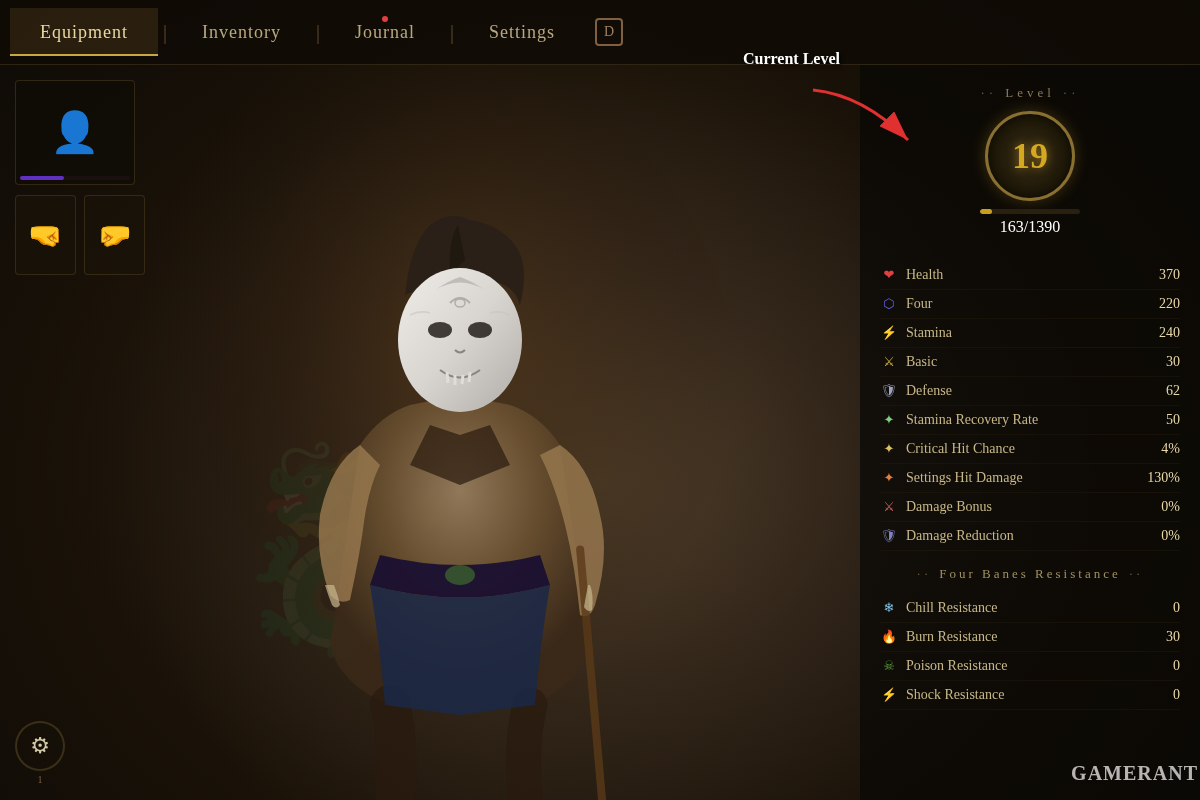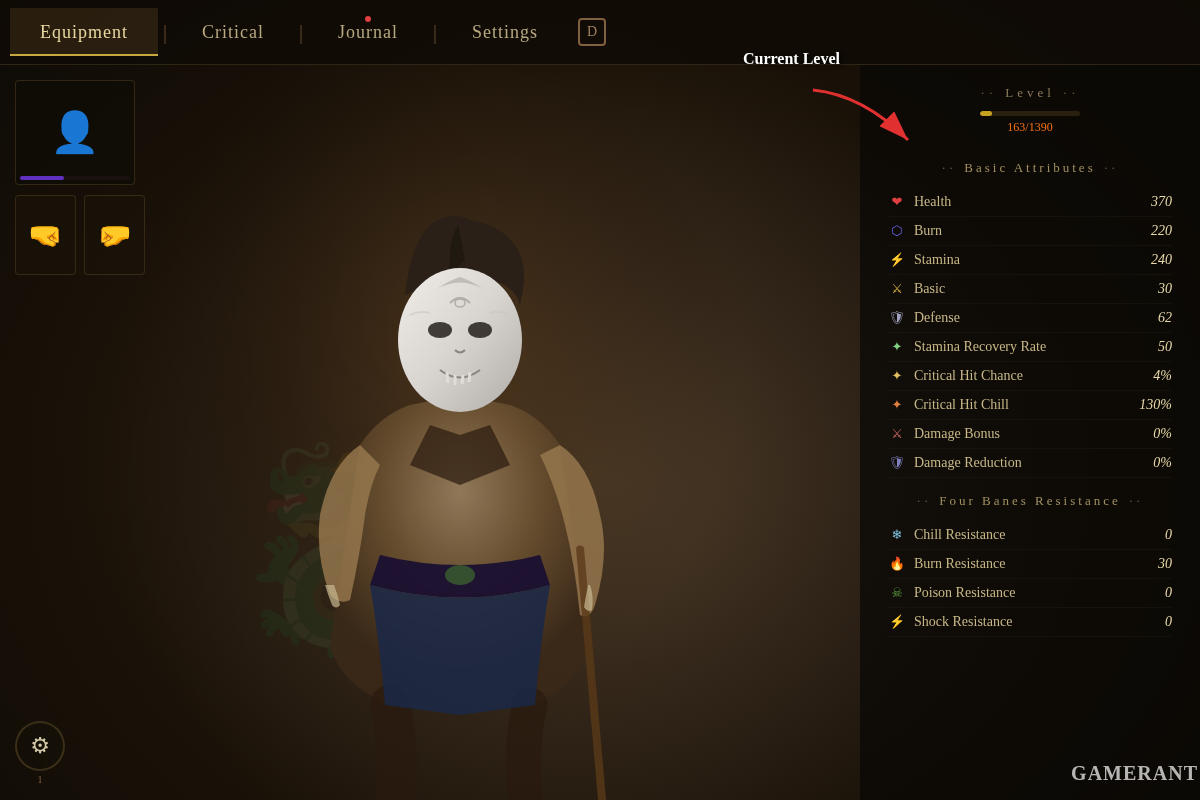--- a/index.html
+++ b/index.html
@@ -106,21 +106,21 @@
 
     
     .stats-panel {
       position: absolute;
       right: 0;
       top: 65px;
       width: 340px;
       height: 735px;
       background: rgba(10,8,5,0.75);
       z-index: 15;
-      padding: 20px 28px;
+      padding: 20px 20px;
       overflow-y: auto;
     }
 
     
     .level-section {
       text-align: center;
       margin-bottom: 25px;
     }
 
     .level-label {
@@ -165,22 +165,22 @@
       overflow: hidden;
     }
 
     .level-xp-fill {
       height: 100%;
       background: #c8a020;
       border-radius: 3px;
     }
 
     .level-xp-text {
-      font-size: 12px;
-      color: #f97316;
+      font-size: 16px;
+      color: #ffffff;
       text-align: center;
     }
 
     
     .section-header {
       font-size: 13px;
       color: #a09060;
       letter-spacing: 3px;
       text-align: center;
       margin: 15px 0 12px;
@@ -218,21 +218,20 @@
       display: flex;
       align-items: center;
       justify-content: center;
       font-size: 13px;
     }
 
     .stat-value {
       font-size: 14px;
       color: #e8d8a8;
       font-weight: normal;
-      font-style: italic;
     }
 
     
     .equipment-panel {
       position: absolute;
       left: 0;
       top: 65px;
       width: 160px;
       z-index: 15;
       padding: 15px;
@@ -389,21 +388,21 @@
 <div class="bg-texture"></div>
 
 <div class="bg-dragon">🐉</div>
 
 <nav class="nav-bar">
   <div class="nav-tab active">
     <span>Equipment</span>
   </div>
   <span class="nav-separator">|</span>
   <div class="nav-tab">
-    <span>Critical</span>
+    <span>Inventory</span>
   </div>
   <span class="nav-separator">|</span>
   <div class="nav-tab" style="position:relative;">
     <span>Journal</span>
     <span class="nav-dot"></span>
   </div>
   <span class="nav-separator">|</span>
   <div class="nav-tab">
     <span>Settings</span>
   </div>
@@ -511,42 +510,44 @@
       </marker>
     </defs>
     <path d="M 10 10 Q 60 15 105 60" stroke="#e03030" stroke-width="3" fill="none" marker-end="url(#arrowhead)"></path>
   </svg>
 </div>
 
 <div class="stats-panel">
 
   <div class="level-section">
     <div class="level-label">Level</div>
+    <div class="level-circle">
+      <span>19</span>
+    </div>
     <div class="level-xp-bar">
       <div class="level-xp-fill" style="width: 11.7%;"></div>
     </div>
     <div class="level-xp-text">163/1390</div>
   </div>
 
-  <div class="section-header">Basic Attributes</div>
 
   <div>
 
     <div class="stat-row">
       <div class="stat-left">
         <span class="stat-icon" style="color:#e04040;">❤</span>
         <span>Health</span>
       </div>
       <span class="stat-value">370</span>
     </div>
 
     <div class="stat-row">
       <div class="stat-left">
         <span class="stat-icon" style="color:#6060e0;">⬡</span>
-        <span>Burn</span>
+        <span>Four</span>
       </div>
       <span class="stat-value">220</span>
     </div>
 
     <div class="stat-row">
       <div class="stat-left">
         <span class="stat-icon" style="color:#60c060;">⚡</span>
         <span>Stamina</span>
       </div>
       <span class="stat-value">240</span>
@@ -580,21 +581,21 @@
       <div class="stat-left">
         <span class="stat-icon" style="color:#e0c060;">✦</span>
         <span>Critical Hit Chance</span>
       </div>
       <span class="stat-value">4%</span>
     </div>
 
     <div class="stat-row">
       <div class="stat-left">
         <span class="stat-icon" style="color:#e08040;">✦</span>
-        <span>Critical Hit Chill</span>
+        <span>Settings Hit Damage</span>
       </div>
       <span class="stat-value">130%</span>
     </div>
 
     <div class="stat-row">
       <div class="stat-left">
         <span class="stat-icon" style="color:#c06060;">⚔</span>
         <span>Damage Bonus</span>
       </div>
       <span class="stat-value">0%</span>

